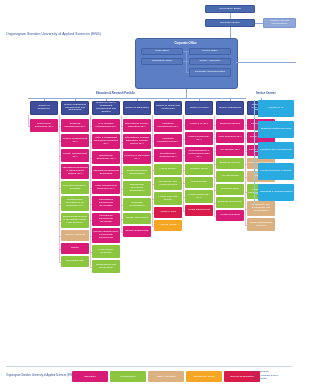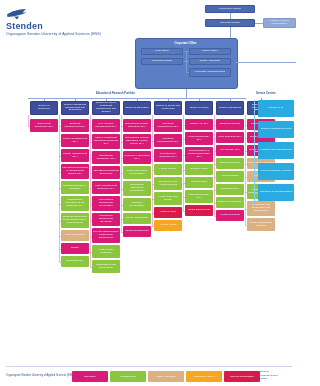--- a/index.html
+++ b/index.html
@@ -79,27 +79,20 @@
   }
   .legend-notes{
     position:absolute;left:252px;top:370px;font-size:2.4px;color:#2f5596;line-height:1.5;
   }
 </style>
 </head>
 <body>
 
 <div class="page">
 
-  <div class="logo-wrap">
-    <svg class="logo-bird" viewBox="0 0 44 24">
-      <path d="M2 13 C12 6, 24 3, 40 2 L33 9 L41 9 C30 14, 16 17, 3 18 Z" fill="#2f5596"></path>
-      <path d="M16 17 L22 23 L26 17 Z" fill="#2f5596"></path>
-    </svg>
-    <div class="logo-text">Stenden</div>
-  </div>
   <div class="subtitle">Organogram Stenden University of Applied Sciences (ENG)</div>
 
   <div class="box b-navy" style="left:205px;top:5px;width:50px;height:8px;">Supervisory Board</div>
   <div class="ln ln-v" style="left:230px;top:13px;height:6px;"></div>
   <div class="box b-navy" style="left:205px;top:19px;width:50px;height:8px;">Executive Board</div>
   <div class="ln ln-h" style="left:255px;top:23px;width:8px;"></div>
   <div class="box b-light" style="left:263px;top:18px;width:33px;height:10px;">Advisory Council (Cooperation)</div>
 
   <div class="ln ln-v" style="left:230px;top:27px;height:11px;"></div>
   <div class="ln ln-v" style="left:186px;top:87px;height:11px;"></div>

